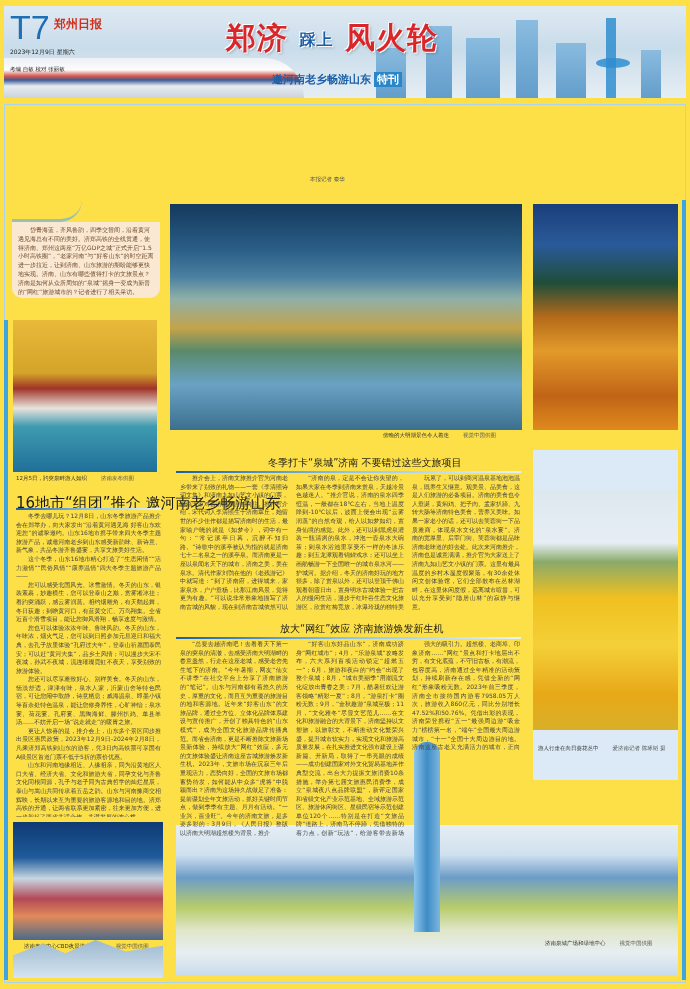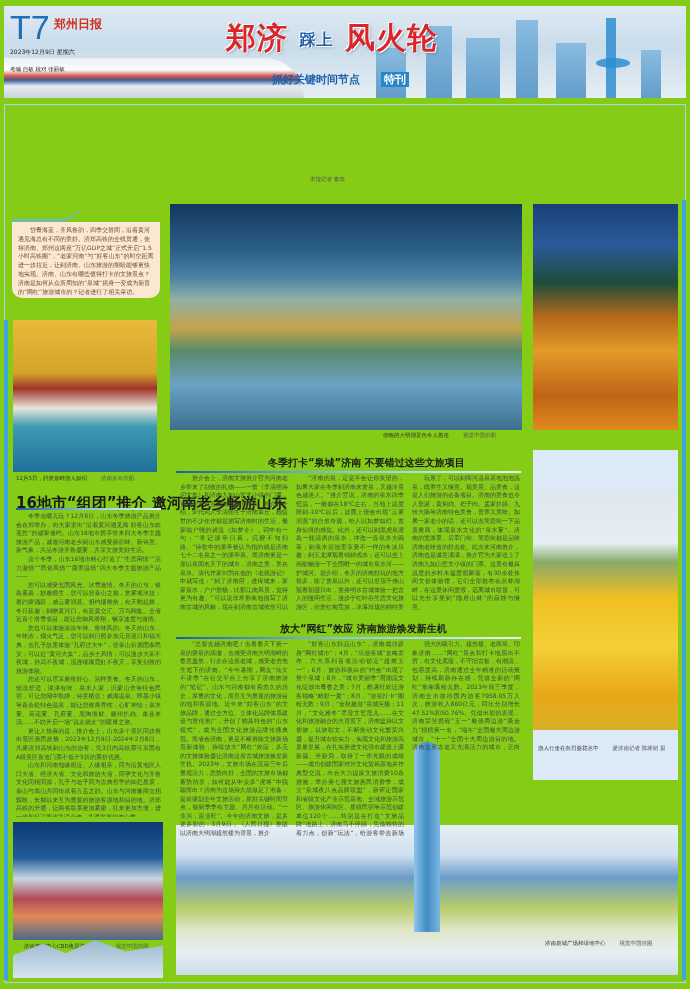--- a/index.html
+++ b/index.html
@@ -1,35 +1,35 @@
 <!DOCTYPE html>
 <html><head>
 <meta charset="utf-8">
 <style>
 *{box-sizing:border-box;margin:0;padding:0}
 html,body{width:690px;height:989px;overflow:hidden;background:#fff}
 body{font-family:"DejaVu Sans","Liberation Sans",sans-serif;color:#333;position:relative}
-.page{position:absolute;left:0;top:0;width:690px;height:989px;background:#84cc16}
+.page{position:absolute;left:0;top:0;width:690px;height:989px;background:#fde047}
 
 .banner{position:absolute;left:4px;top:6px;width:682px;height:92px;
  background:linear-gradient(180deg,#dfeaf3 0%,#c9dcea 45%,#e6eef4 100%);overflow:hidden}
 .banner .train{position:absolute;left:0;top:52px;width:300px;height:40px;
  background:linear-gradient(180deg,#f0f2f5 0%,#fff 30%,#d94a3c 45%,#2b4a8a 55%,#e9edf2 70%,#c8cfd8 100%);
  border-radius:0 60px 0 0;opacity:.9}
 .banner .skyline{position:absolute;right:10px;bottom:0;width:320px;height:80px}
 .bld{position:absolute;bottom:0;background:linear-gradient(180deg,#7fb6dd,#4c8fc4);opacity:.85}
 .pageno{position:absolute;left:6px;top:4px;font-family:"Liberation Sans",sans-serif;font-size:34px;color:#1e6fb5;line-height:34px}
 .paper{position:absolute;left:50px;top:10px;font-family:"DejaVu Serif",serif;font-size:12px;color:#d0301c;font-weight:bold}
 .date{position:absolute;left:6px;top:42px;font-size:6px;color:#222}
 .editor{position:absolute;left:6px;top:60px;font-size:5.5px;color:#222}
 .big-title{position:absolute;left:222px;top:12px;font-family:"DejaVu Serif",serif;font-weight:bold;color:#d8262a;
  font-size:30px;text-shadow:1px 1px 0 #fff,-1px -1px 0 #fff,2px 2px 3px rgba(0,0,0,.2);letter-spacing:1px;white-space:nowrap}
 .big-title .small{font-size:16px;color:#1b5fa8;font-family:Liberation Sans, sans-serif;vertical-align:middle}
 .sub-title{position:absolute;left:268px;top:66px;font-size:11px;font-weight:bold;color:#1b5fa8;white-space:nowrap}
-.special{display:inline-block;background:#2a86c8;color:#fff;padding:0 3px;margin-left:21px;font-size:11px}
+.special{display:inline-block;background:#2a86c8;color:#fff;padding:0 3px;margin-left:3px;font-size:11px}
 
 .frame{position:absolute;left:4px;top:104px;width:682px;height:879px;border:1px solid #a9d3ee}
 .left-bar{position:absolute;left:4px;top:320px;width:4px;height:660px;background:#3ea5e0}
 .right-bar{position:absolute;right:4px;top:200px;width:4px;height:780px;background:#3ea5e0}
 
 .headline{position:absolute;left:200px;top:130px;width:300px;text-align:center;font-size:34px;font-weight:bold;color:#1a1a1a;letter-spacing:2px}
 .byline{position:absolute;left:310px;top:176px;font-size:5.5px;color:#555}
 
 .intro{position:absolute;left:12px;top:222px;width:148px;height:76px;background:#fbe8d2;border-radius:0 0 10px 10px;padding:4px 6px;
  font-size:6px;line-height:8.8px;color:#6b4a2a;text-indent:12px;overflow:hidden}
@@ -45,21 +45,21 @@
 .ph-sun{left:533px;top:490px;width:145px;height:240px;
  background:linear-gradient(180deg,#dde8ee 0%,#e6eef4 22%,#8aaa6a 30%,#f0c020 45%,#f4d038 65%,#e8a818 85%,#d8b028 100%)}
 .ph-cbd{left:13px;top:822px;width:150px;height:118px;
  background:linear-gradient(180deg,#0f3a74 0%,#1f5a9a 30%,#c8d6e2 48%,#b24a56 65%,#e08a5a 80%,#4a6a8a 100%)}
 .ph-plaza{left:176px;top:825px;width:502px;height:150px;
  background:linear-gradient(180deg,#e6eef4 0%,#cfe0ee 20%,#6c9cc8 35%,#b8cc6a 55%,#dfe6c8 70%,#e8eef2 85%,#c9dceb 100%)}
 .tower-spire{position:absolute;left:414px;top:742px;width:26px;height:190px;background:linear-gradient(90deg,#8ec5ea,#3f8cc6,#7db6de);border-radius:12px 12px 0 0}
 .caption{position:absolute;font-size:5.5px;color:#333;white-space:nowrap}
 .caption .credit{margin-left:14px;font-family:"DejaVu Serif",serif;color:#555}
 
-.sec-title{position:absolute;font-size:10px;font-weight:bold;color:#1a1a1a;white-space:nowrap}
+.sec-title{position:absolute;font-size:10px;font-weight:normal;color:#1a1a1a;white-space:nowrap}
 .sec-rule{position:absolute;height:2px;background:linear-gradient(90deg,#1b5fa8,#8cc4ea,#e6f2fa)}
 .col{position:absolute;font-size:6px;line-height:8.6px;color:#444;text-align:justify;overflow:hidden}
 .col p{text-indent:12px}
 .mountain{position:absolute;left:13px;top:940px;width:150px;height:38px;background:linear-gradient(180deg,#9bb8d0,#d6e4ee);clip-path:polygon(0 40%,20% 10%,35% 35%,55% 0,75% 30%,100% 15%,100% 100%,0 100%)}
 .pale-box{position:absolute;left:533px;top:450px;width:145px;height:330px;background:#dbeaf6}
 </style>
 </head>
 <body>
 
 <div class="page">
@@ -79,21 +79,21 @@
     <div class="pageno">T7</div>
     <div class="paper">郑州日报</div>
     <div class="date">2023年12月9日 星期六</div>
     <div class="editor">考编 自敏 校对 张丽敏</div>
     <div class="big-title">
       <span>郑济</span>
       <span class="small">踩上</span>
       <span>风火轮</span>
     </div>
     <div class="sub-title">
-      <span>抓好关键时间节点</span><span class="special">特刊</span>
+      <span>邀河南老乡畅游山东</span><span class="special">特刊</span>
     </div>
   </div>
 
   <div class="frame"></div>
   <div class="left-bar"></div>
   <div class="right-bar"></div>
 
   <div class="byline">本报记者 秦华</div>
 
   <div class="swoosh"></div>

